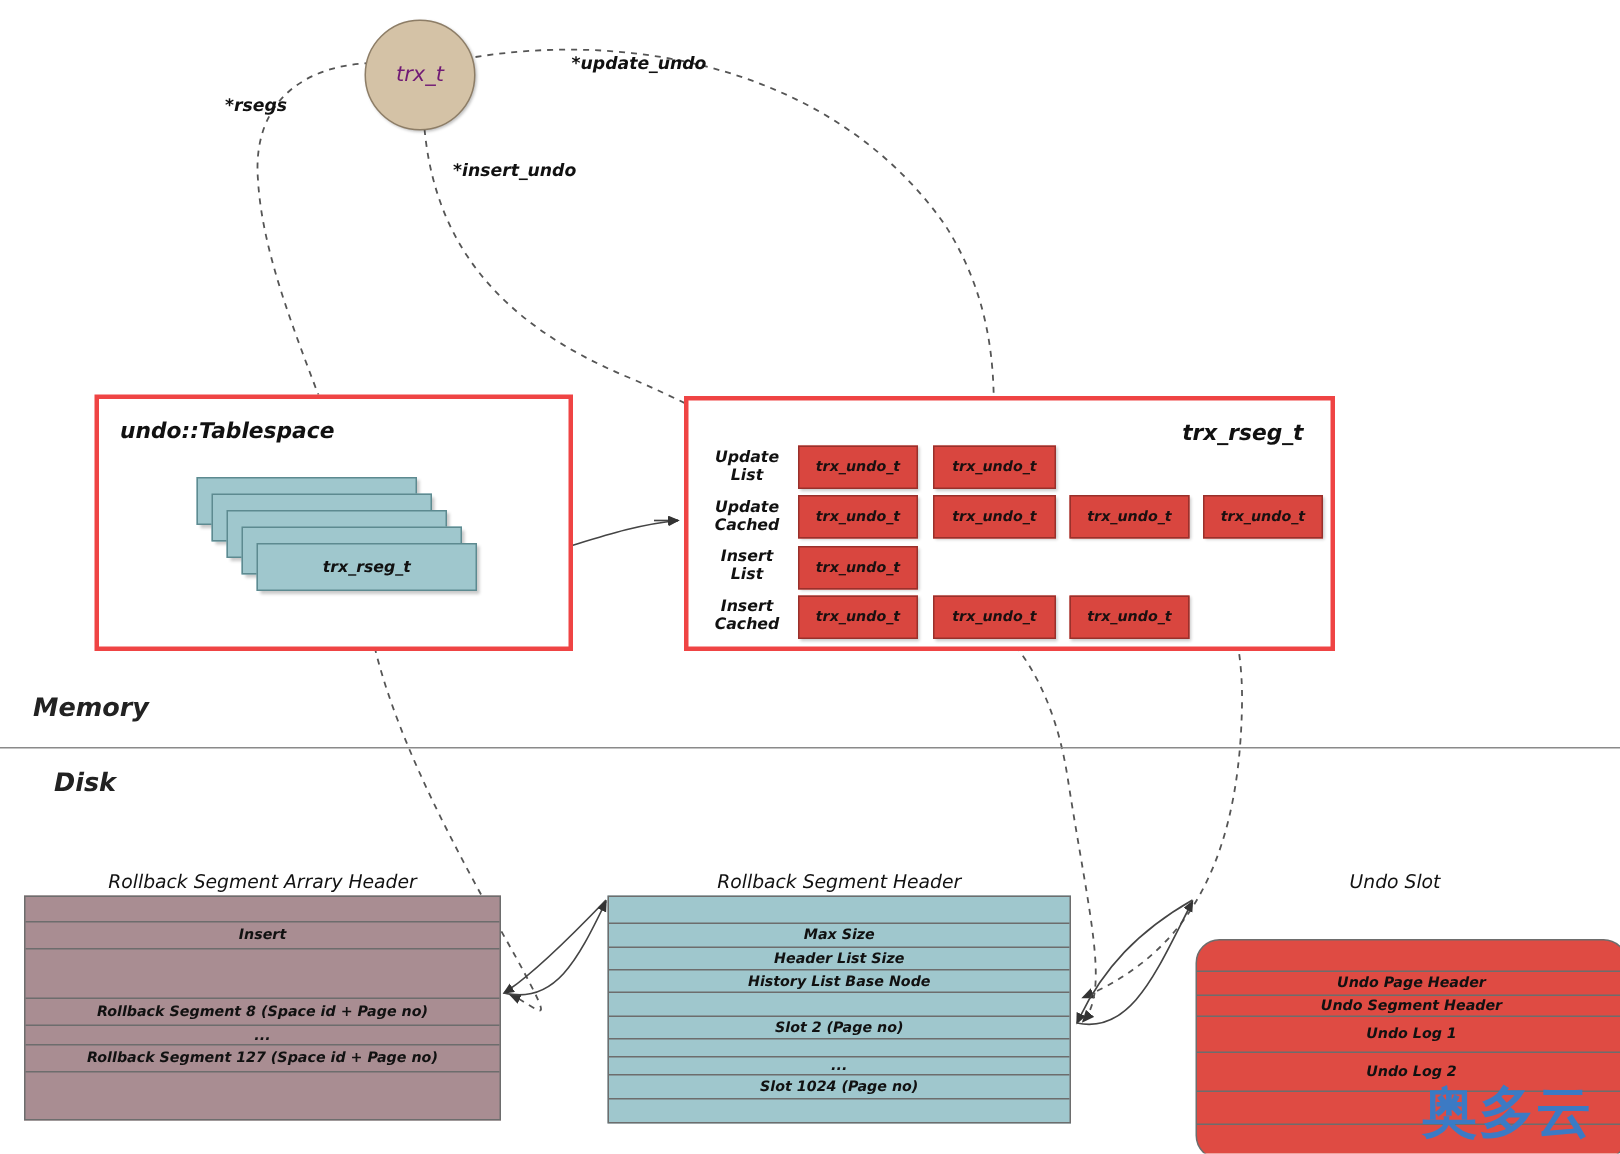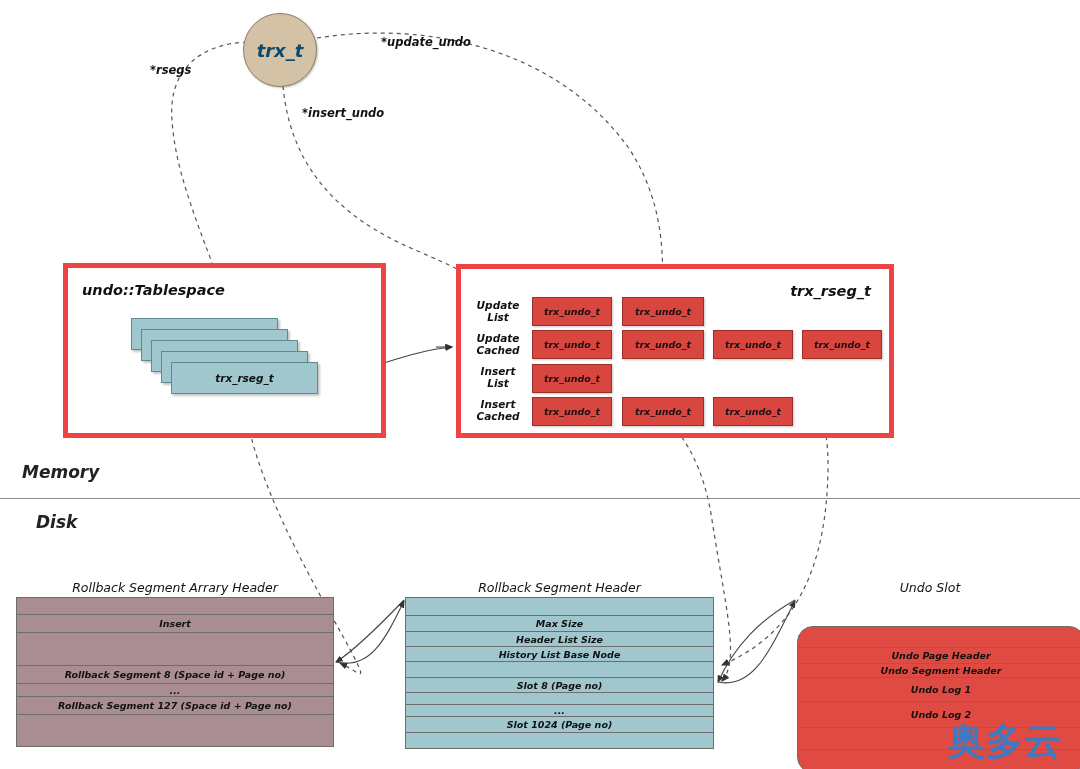--- a/index.html
+++ b/index.html
@@ -7,31 +7,31 @@
        font-family:"DejaVu Sans","Liberation Sans",sans-serif;}
   #stage{position:absolute;left:0;top:0;width:1080px;height:769px;}
   svg.layer{position:absolute;left:0;top:0;width:1080px;height:769px;pointer-events:none;}
   .abs{position:absolute;}
 
   
   #trx-circle{left:243px;top:13px;width:72px;height:72px;border-radius:50%;
     background:#d4c2a6;border:1px solid #8d7d66;
     display:flex;align-items:center;justify-content:center;
     box-shadow:1px 1px 2px rgba(0,0,0,.25);}
-  #trx-circle span{font-style:italic;font-weight:bold;font-size:18px;color:#0c4a6e;}
+  #trx-circle span{font-style:italic;font-weight:normal;font-size:14px;color:#701a75;}
 
   
   .ptr-label{font-style:italic;font-weight:bold;font-size:11.5px;color:#111;text-align:right;}
 
   
   .section-cap{font-style:italic;font-weight:bold;font-size:17px;color:#222;}
   #divider{left:0;top:498px;width:1080px;height:0;border-top:1.5px solid #8a8a8a;}
 
   
-  .outer-box{border:5px solid #ef4444;background:#fff;}
+  .outer-box{border:3px solid #ef4444;background:#fff;}
   #tablespace-box{left:63px;top:263px;width:313px;height:165px;}
   #rseg-box{left:456px;top:264px;width:428px;height:164px;}
   .box-title{position:absolute;font-style:italic;font-weight:bold;font-size:14.5px;color:#111;}
 
   
   .card{position:absolute;background:#9fc7cd;border:1px solid #5d8a90;
         box-shadow:2px 2px 2px rgba(0,0,0,.22);}
   .card.front{display:flex;align-items:center;justify-content:center;}
   .card.front span{font-style:italic;font-weight:bold;font-size:10.5px;color:#111;}
 
@@ -200,21 +200,21 @@
       <div class="r" style="height: 31px;"></div>
     </div>
 
   <div class="tbl-cap" style="left:405px;top:580px;width:309px;">Rollback Segment Header</div>
   <div class="tbl" id="tbl-rsegh">
       <div class="r" style="height: 18px;"></div>
       <div class="r" style="height: 16px;">Max Size</div>
       <div class="r" style="height: 15px;">Header List Size</div>
       <div class="r" style="height: 15px;">History List Base Node</div>
       <div class="r" style="height: 16px;"></div>
-      <div class="r" style="height: 15px;">Slot 8 (Page no)</div>
+      <div class="r" style="height: 15px;">Slot 2 (Page no)</div>
       <div class="r" style="height: 12px;"></div>
       <div class="r" style="height: 12px;">...</div>
       <div class="r" style="height: 16px;">Slot 1024 (Page no)</div>
       <div class="r" style="height: 15px;"></div>
     </div>
 
   <div class="tbl-cap" style="left:797px;top:580px;width:266px;">Undo Slot</div>
   <div class="tbl" id="tbl-undopage">
       <div class="r" style="height: 21px;"></div>
       <div class="r" style="height: 16px;">Undo Page Header</div>

